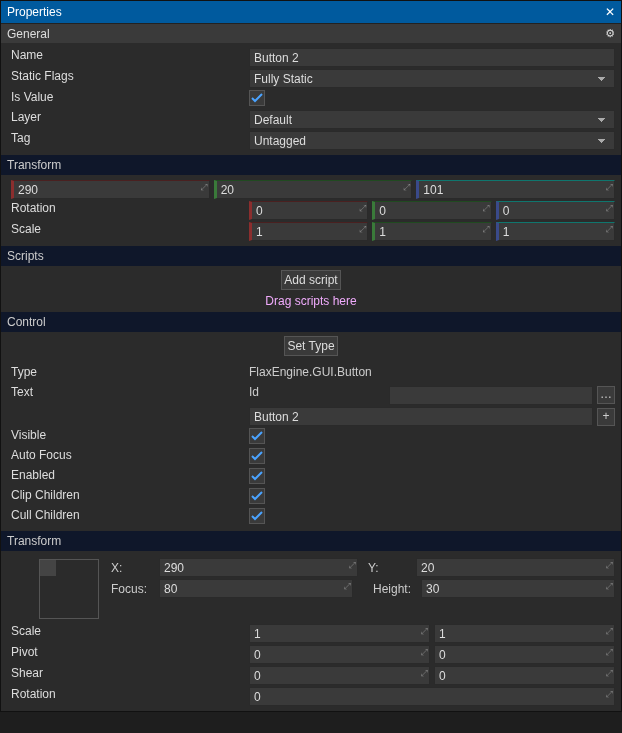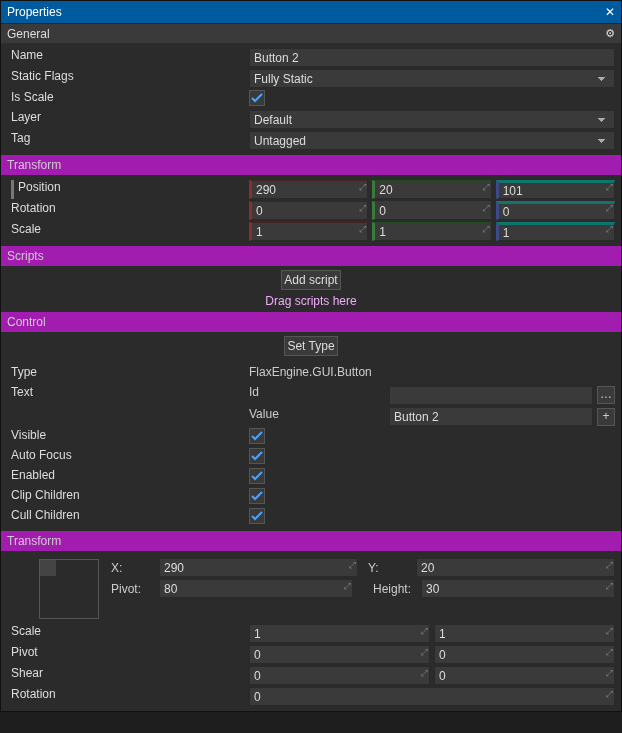--- a/index.html
+++ b/index.html
@@ -2,36 +2,36 @@
 <html><head>
 <meta charset="utf-8">
 <style>
 * { margin:0; padding:0; box-sizing:border-box; font-family:"Segoe UI",Tahoma,sans-serif; font-size:12px; }
 body { background:#1e1e1e; color:#ccc; width:622px; }
 .win { background:#2b2b2b; border:1px solid #111; }
 .titlebar { background:#005a9e; color:#fff; padding:2px 6px; display:flex; justify-content:space-between; align-items:center; height:22px; }
 .titlebar .close { cursor:pointer; }
 .section { background:#3a3a3a; color:#ddd; padding:2px 6px; display:flex; justify-content:space-between; align-items:center; height:20px; border-top:1px solid #222; }
 .section .gear { font-size:11px; }
-.sub { background:#a21caf; color:#ccc; padding:2px 6px; height:20px; display:flex; align-items:center; }
+.sub { background:#0f172a; color:#ccc; padding:2px 6px; height:20px; display:flex; align-items:center; }
 .body { padding:4px 0 4px 4px; }
 .row { display:flex; min-height:20px; padding:1px 6px; }
 .lab { width:238px; color:#ddd; }
 .full { flex:1; }
 select, input[type=text] { background:#3a3a3a; border:1px solid #2a2a2a; color:#ddd; padding:1px 4px; height:19px; width:100%; }
 select { appearance:none; background-image:linear-gradient(45deg,transparent 50%,#aaa 50%),linear-gradient(135deg,#aaa 50%,transparent 50%); background-position:calc(100% - 12px) 7px,calc(100% - 8px) 7px; background-size:4px 4px,4px 4px; background-repeat:no-repeat; }
 .chk { width:16px; height:16px; background:#3a3a3a; border:1px solid #555; display:inline-flex; align-items:center; justify-content:center; cursor:pointer; }
 .chk svg { width:12px; height:12px; }
 .vec3 { display:flex; gap:4px; flex:1; }
 .num { position:relative; flex:1; }
 .num input { padding-right:14px; }
 .num .exp { position:absolute; right:2px; top:2px; color:#888; font-size:9px; cursor:pointer; }
 .num.red input { border-left:3px solid #8b2e2e; border-top:1px solid #4a2020; }
 .num.grn input { border-left:3px solid #3a7a3a; border-top:1px solid #204a20; }
-.num.blu input { border-left:3px solid #3a4a8a; border-top:3px solid #0f766e; }
+.num.blu input { border-left:3px solid #3a4a8a; border-top:1px solid #0f766e; }
 .btn { background:#3a3a3a; border:1px solid #555; color:#ddd; padding:2px 2px; cursor:pointer; }
 .center { display:flex; flex-direction:column; align-items:center; gap:4px; padding:4px 0; }
 .hint { color:#f0abfc; }
 .idrow { display:flex; gap:4px; align-items:center; }
 .idrow input { flex:1; }
 .idrow .sm { width:18px; height:18px; background:#3a3a3a; border:1px solid #555; text-align:center; line-height:15px; cursor:pointer; color:#ccc; }
 .anchor-box { width:60px; height:60px; border:1px solid #555; position:relative; margin:2px 12px 2px 28px; background:#2b2b2b; }
 .anchor-box .dot { position:absolute; left:0; top:0; width:16px; height:16px; background:#444; }
 .xyrow { display:flex; align-items:center; gap:6px; flex:1; }
 .xyrow .l { width:42px; }
@@ -55,21 +55,21 @@
   <div class="body">
     <div class="row">
       <div class="lab">Name</div>
       <div class="full"><input type="text" value="Button 2" style=""></div>
     </div>
     <div class="row">
       <div class="lab">Static Flags</div>
       <div class="full"><select><option>Fully Static</option></select></div>
     </div>
     <div class="row">
-      <div class="lab">Is Scale</div>
+      <div class="lab">Is Value</div>
       <div class="chk">
           <svg viewBox="0 0 12 12">
             <path d="M1 6 L4 9 L11 2" stroke="#4aa3ff" stroke-width="2" fill="none"></path>
           </svg>
         </div>
     </div>
     <div class="row">
       <div class="lab">Layer</div>
       <div class="full"><select><option>Default</option></select></div>
     </div>
@@ -77,21 +77,20 @@
       <div class="lab">Tag</div>
       <div class="full"><select><option>Untagged</option></select></div>
     </div>
   </div>
 
   <div class="sub">
       <span>Transform</span>
     </div>
   <div class="body">
     <div class="row">
-      <div class="lab posbar">Position</div>
       <div class="vec3">
         <div class="num red"><input type="text" value="290" style=""><span class="exp">⤢</span></div>
         <div class="num grn"><input type="text" value="20" style=""><span class="exp">⤢</span></div>
         <div class="num blu"><input type="text" value="101" style=""><span class="exp">⤢</span></div>
       </div>
     </div>
     <div class="row">
       <div class="lab">Rotation</div>
       <div class="vec3">
         <div class="num red"><input type="text" value="0" style=""><span class="exp">⤢</span></div>
@@ -132,21 +131,20 @@
       <div class="lab">Text</div>
       <div style="flex:1">
         <div class="row" style="padding:0">
           <div style="width:140px">Id</div>
           <div class="idrow" style="flex:1">
             <input type="text" value="" style="">
             <div class="sm">…</div>
           </div>
         </div>
         <div class="row" style="padding:2px 0 0 0">
-          <div style="width:140px">Value</div>
           <div class="idrow" style="flex:1">
             <input type="text" value="Button 2" style="">
             <div class="sm">+</div>
           </div>
         </div>
       </div>
     </div>
     <div class="row">
         <div class="lab">Visible</div>
         <div class="chk">
@@ -203,21 +201,21 @@
             <span class="l">X:</span>
             <div class="num"><input type="text" value="290" style=""><span class="exp">⤢</span></div>
           </div>
           <div class="xyrow" style="margin-left:10px">
             <span class="l">Y:</span>
             <div class="num"><input type="text" value="20" style=""><span class="exp">⤢</span></div>
           </div>
         </div>
         <div class="row" style="padding:1px 0">
           <div class="xyrow">
-            <span class="l">Pivot:</span>
+            <span class="l">Focus:</span>
             <div class="num"><input type="text" value="80" style=""><span class="exp">⤢</span></div>
           </div>
           <div class="xyrow" style="margin-left:20px">
             <span class="l">Height:</span>
             <div class="num"><input type="text" value="30" style=""><span class="exp">⤢</span></div>
           </div>
         </div>
       </div>
     </div>
     <div class="row">

